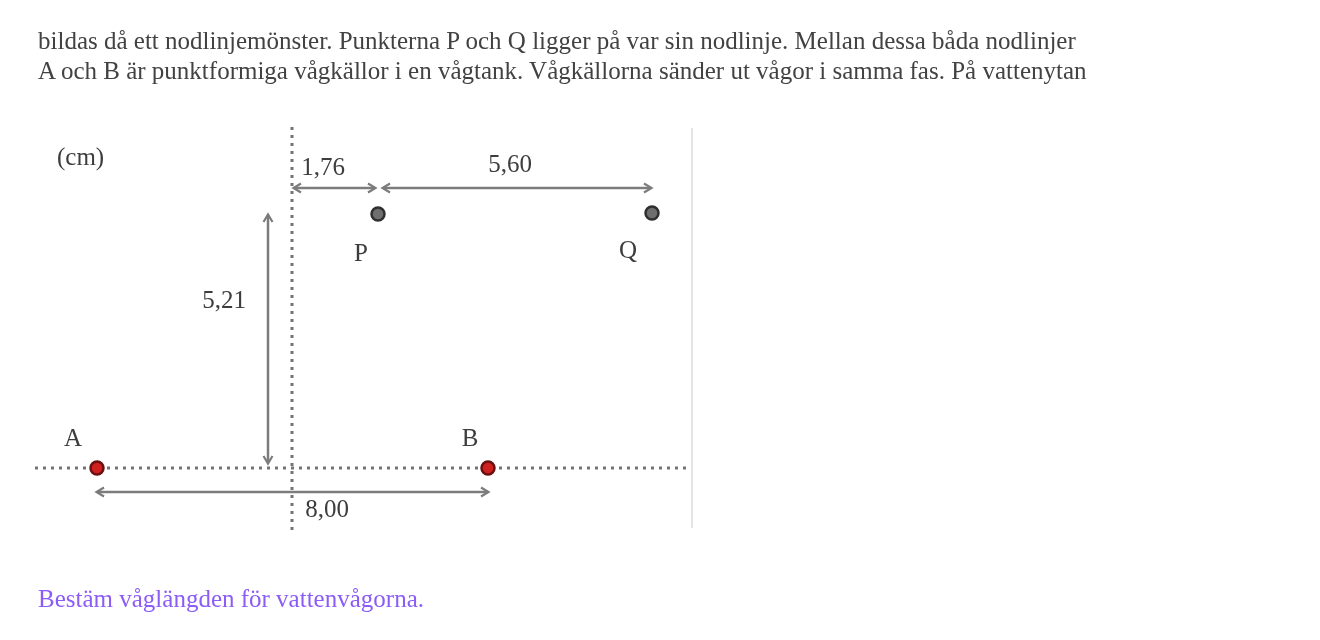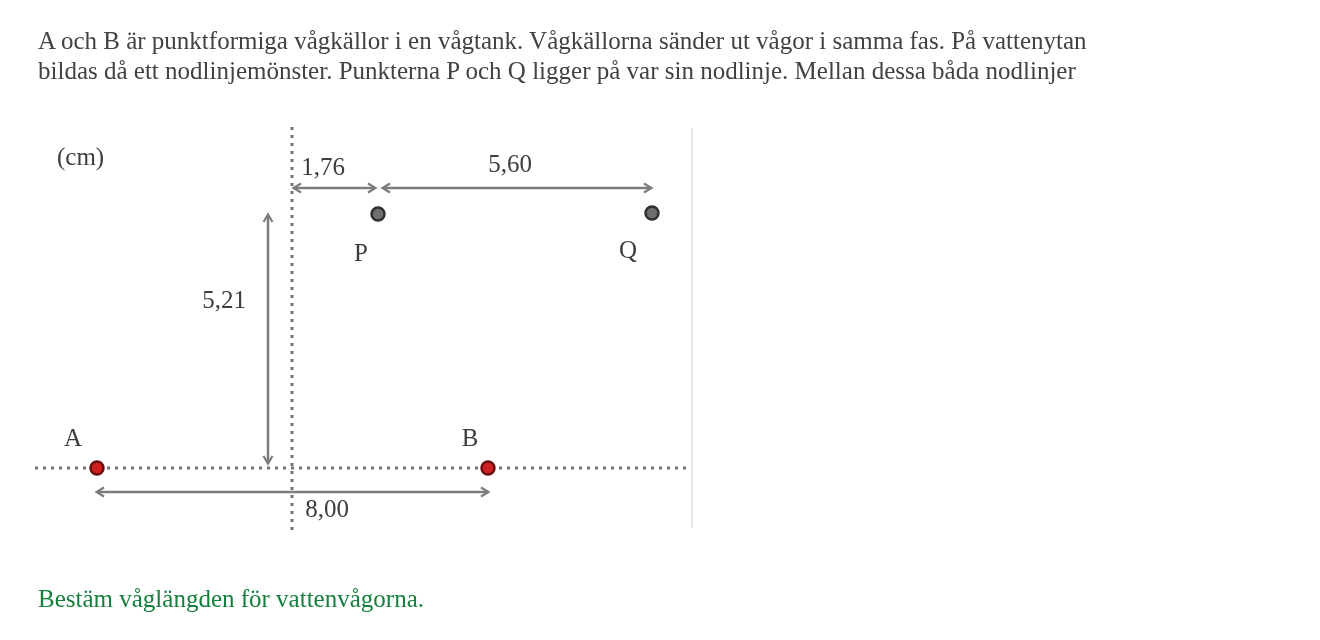--- a/index.html
+++ b/index.html
@@ -19,21 +19,21 @@
     font-size: 25px;
     line-height: 30px;
     color: #424242;
   }
   .problem-line { white-space: nowrap; }
   .question-text {
     position: absolute;
     left: 38px;
     top: 585px;
     font-size: 25px;
-    color: #15803d;
+    color: #8b5cf6;
     white-space: nowrap;
     text-align: right;
   }
   .figure-svg {
     position: absolute;
     left: 30px;
     top: 120px;
     width: 700px;
     height: 430px;
   }
@@ -45,22 +45,22 @@
   .dim-line { stroke: #7c7c7c; stroke-width: 2.5; }
   .dotted-line { stroke: #757575; stroke-width: 3; stroke-dasharray: 3 5; }
   .fig-border { stroke: #dcdcdc; stroke-width: 1.5; }
   .node-dot { stroke: #2f2f2f; stroke-width: 2.5; }
   .source-dot { stroke: #6b1010; stroke-width: 2.5; }
 </style>
 </head>
 <body>
 
 <div class="problem-text">
+  <div class="problem-line">bildas då ett nodlinjemönster. Punkterna P och Q ligger på var sin nodlinje. Mellan dessa båda nodlinjer</div>
   <div class="problem-line">A och B är punktformiga vågkällor i en vågtank. Vågkällorna sänder ut vågor i samma fas. På vattenytan</div>
-  <div class="problem-line">bildas då ett nodlinjemönster. Punkterna P och Q ligger på var sin nodlinje. Mellan dessa båda nodlinjer</div>
 </div>
 
 <svg class="figure-svg" viewBox="0 0 700 430" xmlns="http://www.w3.org/2000/svg">
   <defs>
     <marker id="arrowhead" markerUnits="userSpaceOnUse" markerWidth="12" markerHeight="12" viewBox="0 0 12 12" refX="9" refY="6" orient="auto-start-reverse">
       <path d="M2 1.5 L9.5 6 L2 10.5" fill="none" stroke="#7c7c7c" stroke-width="2.2"></path>
     </marker>
   </defs>
 
   <line class="fig-border" x1="662" y1="8" x2="662" y2="408"></line>

